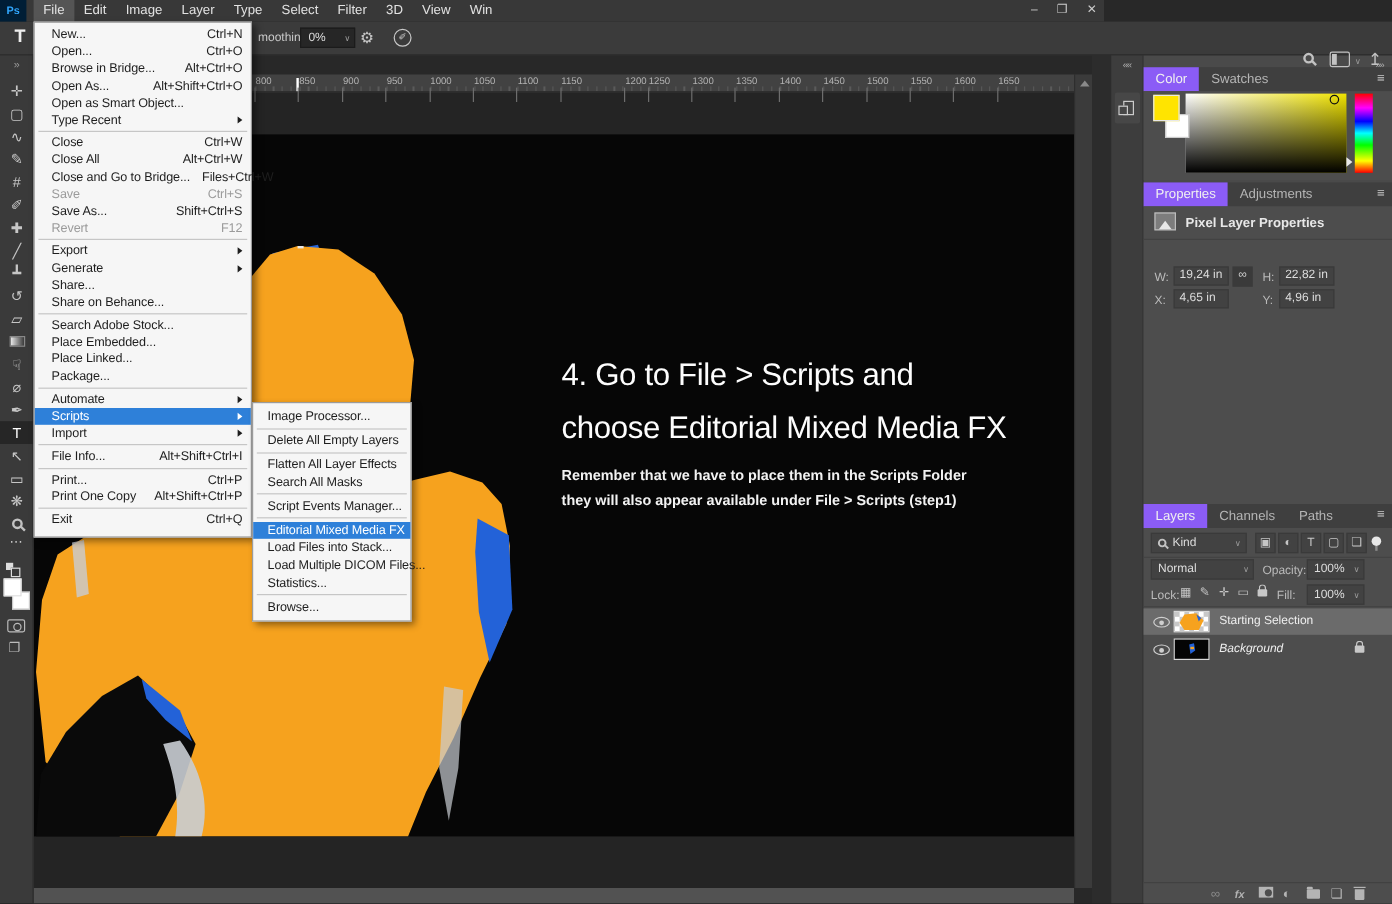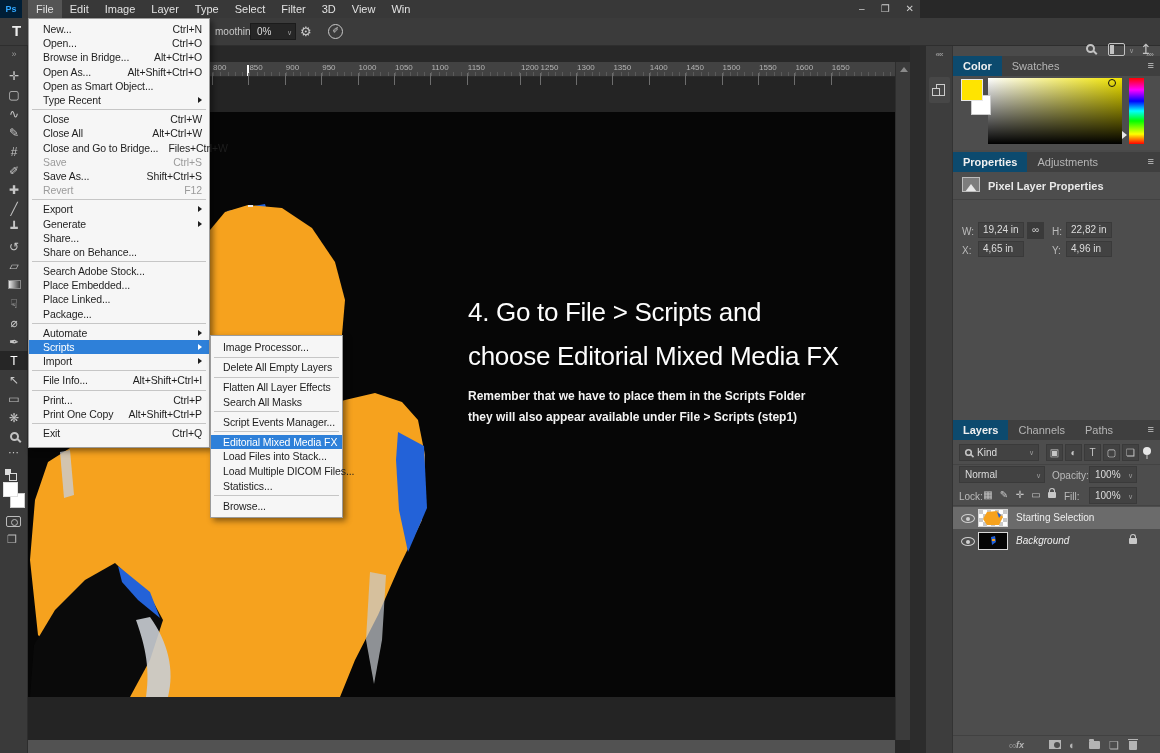--- a/index.html
+++ b/index.html
@@ -84,21 +84,21 @@
   #minidock { position:absolute; left:926px; top:46px; width:27px; height:707px; background:#3d3d3d; border-right:1px solid #333333; }
   #mini-collapse { text-align:center; color:#aaaaaa; font-size:8px; letter-spacing:-1px; padding-top:4px; }
   #hist-btn { position:absolute; left:3px; top:31px; width:21px; height:26px; background:#474747; border-radius:2px; }
   .histicon { position:absolute; left:7px; top:7px; width:9px; height:12px; border:1px solid #cccccc; }
   .histicon::after { content:""; position:absolute; left:-5px; top:3px; width:6px; height:6px; border:1px solid #cccccc; background:#474747; }
   #dock { position:absolute; left:953px; top:46px; width:207px; height:707px; background:#4a4a4a; }
   #dock-collapse { position:absolute; left:193px; top:4px; color:#aaaaaa; font-size:8px; letter-spacing:-1px; }
 
   .tabstrip { position:absolute; left:0; width:207px; height:20px; background:#3f3f3f; display:flex; }
   .tab { padding:0 10px; line-height:20px; font-size:11px; color:#b5b5b5; white-space:nowrap; }
-  .tab.active { background:#0c4a6e; color:#f0f0f0; font-weight:bold; }
+  .tab.active { background:#8b5cf6; color:#f0f0f0; font-weight:normal; }
   .pmenu { position:absolute; right:6px; top:3px; color:#c9c9c9; font-size:11px; }
   .pbody { position:absolute; left:0; width:207px; background:#4d4d4d; }
 
   
   #color-tabs { top:10px; }
   #color-body { top:30px; height:74px; }
   #fg-chip { position:absolute; left:8px; top:3px; width:22px; height:22px; background:#ffe400; border:1px solid #e8e8e8; z-index:2; }
   #bg-chip { position:absolute; left:18px; top:19px; width:20px; height:20px; background:#ffffff; border:1px solid #cccccc; z-index:1; }
   #grad-field { position:absolute; left:35px; top:2px; width:134px; height:66px;
     background:linear-gradient(to bottom, rgba(0,0,0,0) 0%, #000000 100%), linear-gradient(to right, #ffffff, #f0e300); }
@@ -548,21 +548,21 @@
               <polygon points="12,4 16,3 17,9 13,12" fill="#2362D8"></polygon>
               <rect x="13" y="6" width="3" height="2" fill="#F6A21E"></rect>
             </svg>
         </span>
         <span class="lname it">Background</span>
         <span id="row2-lock" class="lockicon"></span>
       </div>
 
       <div id="layers-bottom">
           <div class="bicon dim" style="left: 56px;">∞</div>
-          <div class="bicon fxtext" style="left: 63px;">fx</div>
+          <div class="bicon fxtext" style="left: 76px;">fx</div>
           <div class="bicon" style="left: 96px;"><span class="maskicon"></span></div>
           <div class="bicon" style="left: 116px;">◐</div>
           <div class="bicon" style="left: 136px;"><span class="foldericon"></span></div>
           <div class="bicon" style="left: 156px;">❏</div>
           <div class="bicon" style="left: 176px;"><span class="trashicon"></span></div>
         </div>
     </div>
   </div>
 
 </div>

